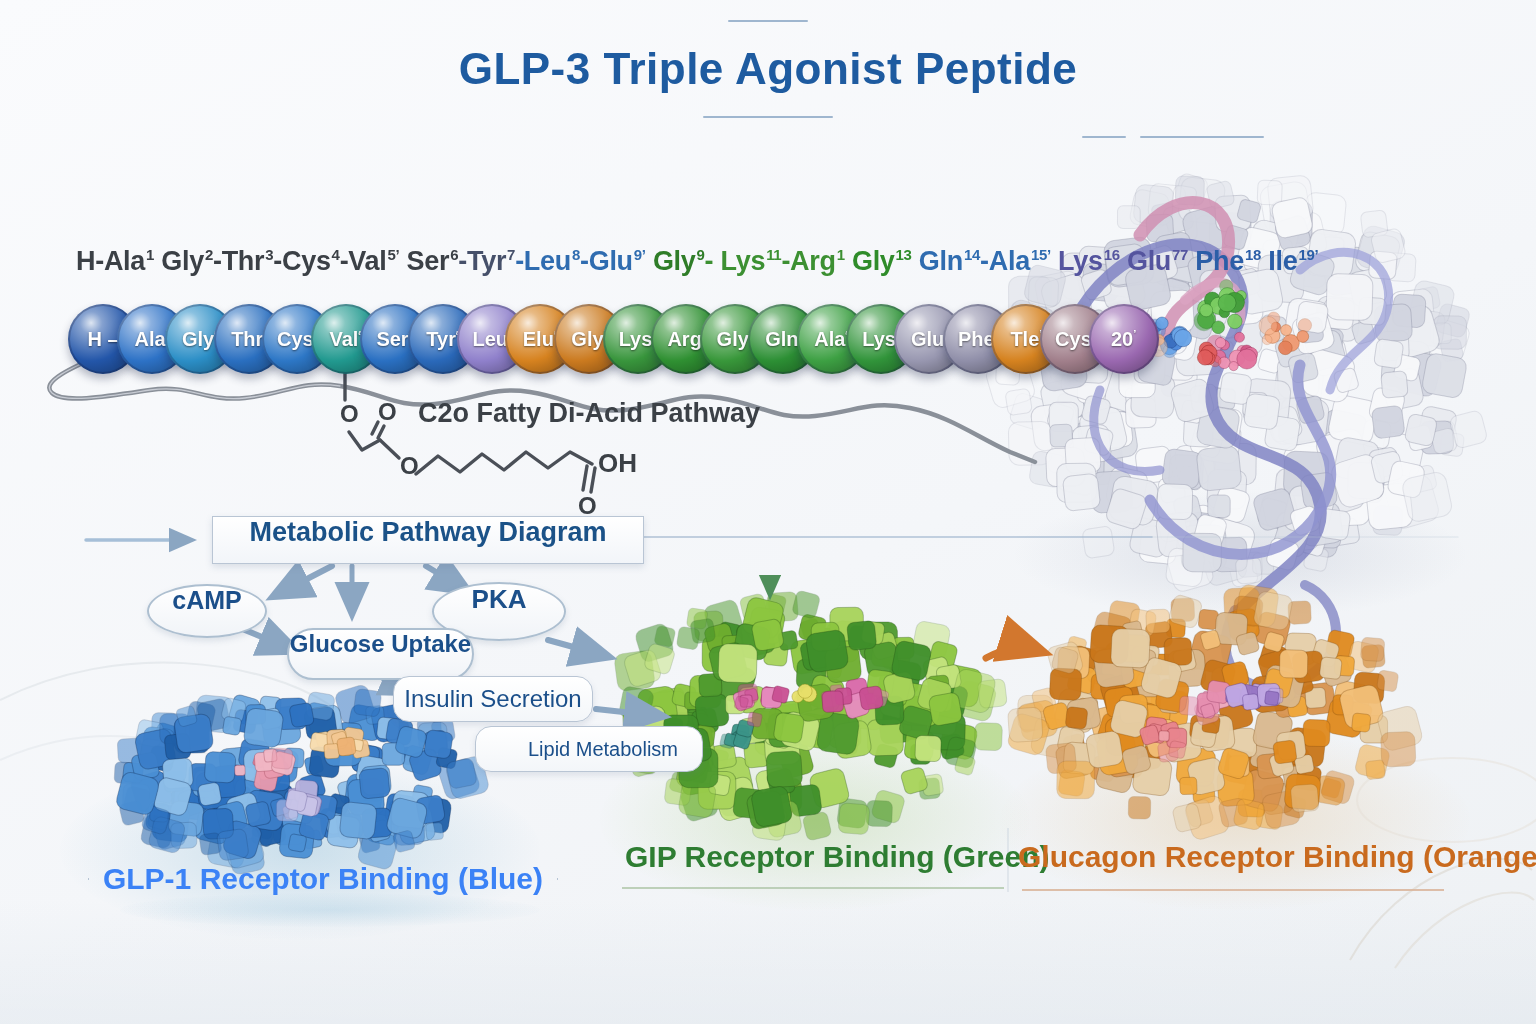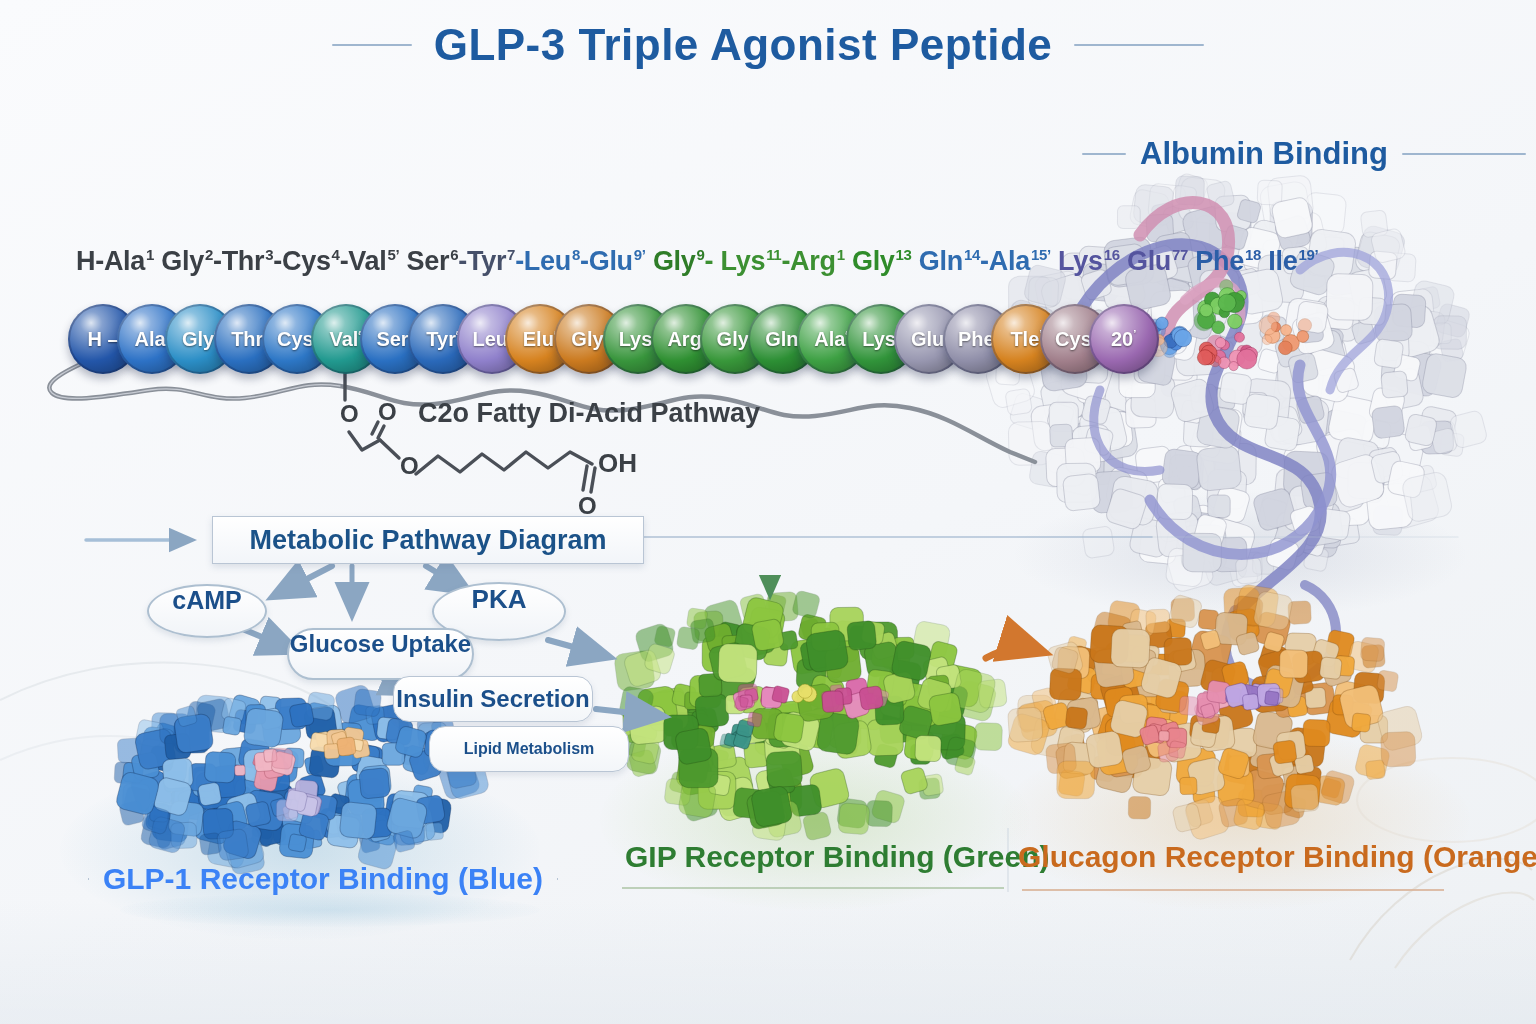--- a/index.html
+++ b/index.html
@@ -3,21 +3,21 @@
 <meta charset="utf-8">
 <style>
   html,body{margin:0;padding:0;}
   body{
     width:1536px;height:1024px;position:relative;overflow:hidden;
     font-family:"Liberation Sans",sans-serif;
     background:linear-gradient(155deg,#fafbfd 0%,#f4f6f9 55%,#eef1f4 100%);
   }
   .wash{position:absolute;pointer-events:none;border-radius:50%;}
   
-  #title-row{position:absolute;top:20px;left:0;width:1536px;display:flex;align-items:center;justify-content:center;gap:22px;}
+  #title-row{position:absolute;top:20px;left:0;width:1536px;display:flex;align-items:center;justify-content:center;gap:22px;flex-direction:column;}
   #page-title{font-size:44px;font-weight:800;color:#1e5ba0;letter-spacing:.5px;}
   .hline{height:2px;background:#9fb6cf;border-radius:2px;}
   
   #albumin-row{position:absolute;top:136px;left:1082px;display:flex;align-items:center;gap:14px;}
   #albumin-label{font-size:31px;font-weight:800;color:#1e5ba0;white-space:nowrap;}
   
   #sequence{position:absolute;left:76px;top:246px;white-space:nowrap;font-size:27px;font-weight:600;letter-spacing:-.3px;}
   #sequence sup{font-size:15px;font-weight:700;margin-left:1px;}
   
   #beads{position:absolute;left:68px;top:304px;height:72px;z-index:5;}
@@ -25,28 +25,28 @@
     display:flex;align-items:center;justify-content:center;
     box-shadow:0 5px 9px rgba(25,35,70,.3), inset 0 0 0 2px rgba(20,30,65,.28);}
   .bead .bl{color:#fff;font-weight:800;font-size:20px;text-shadow:0 1px 2px rgba(0,0,0,.5);white-space:nowrap;}
   .bead .bs{color:#fff;font-size:11px;vertical-align:super;font-weight:700;}
   
   #linker-label{position:absolute;left:418px;top:398px;font-size:27px;font-weight:800;color:#3b4046;}
   
   #pathway-box{position:absolute;left:212px;top:516px;width:430px;height:46px;
     background:linear-gradient(#ffffff,#f2f5f9);border:1px solid #b9c5d4;
     box-shadow:0 3px 7px rgba(100,120,150,.2);
-    display:flex;align-items:center;justify-content:center;
+    display:flex;align-items:flex-start;justify-content:center;
     font-size:27px;font-weight:800;color:#1b5288;}
   .bubble{position:absolute;background:linear-gradient(#ffffff,#f1f4f8);border:2px solid #adbfd0;
     border-radius:50%;display:flex;justify-content:center;
     color:#1b4f8a;font-weight:800;box-shadow:0 3px 6px rgba(100,120,150,.18);}
   .tag{position:absolute;background:linear-gradient(#ffffff,#f3f6f9);border:1.5px solid #b9c5d4;
     border-radius:16px;display:flex;align-items:center;justify-content:center;
-    color:#1b4f8a;font-weight:700;box-shadow:0 3px 6px rgba(100,120,150,.16);text-align:right;}
+    color:#1b4f8a;font-weight:400;box-shadow:0 3px 6px rgba(100,120,150,.16);text-align:right;}
   
   #glp1-row{position:absolute;left:88px;top:862px;width:470px;display:flex;align-items:center;justify-content:center;gap:14px;}
   #glp1-label{font-size:30px;font-weight:800;white-space:nowrap;}
   .rlabel{position:absolute;font-size:30px;font-weight:800;text-align:center;white-space:nowrap;}
   .rline{height:1.5px;background:#b6c4d4;}
   svg text{font-family:"Liberation Sans",sans-serif;}
 </style>
 </head>
 <body>
 
@@ -1114,21 +1114,20 @@
 </svg>
 
 <div id="title-row">
   <div class="hline" style="width:80px;"></div>
   <div id="page-title">GLP-3 Triple Agonist Peptide</div>
   <div class="hline" style="width:130px;"></div>
 </div>
 
 <div id="albumin-row">
   <div class="hline" style="width:44px;"></div>
-  <div id="albumin-label">Albumin Binding</div>
   <div class="hline" style="width:124px;"></div>
 </div>
 
 <div id="sequence"><span style="color: rgb(59, 64, 70);">H-Ala<sup>1</sup></span><span style="color: rgb(59, 64, 70);"> Gly<sup>2</sup></span><span style="color: rgb(59, 64, 70);">-Thr<sup>3</sup></span><span style="color: rgb(59, 64, 70);">-Cys<sup>4</sup></span><span style="color: rgb(59, 64, 70);">-Val<sup>5ʼ</sup></span><span style="color: rgb(59, 64, 70);"> Ser<sup>6</sup></span><span style="color: rgb(70, 80, 106);">-Tyr<sup>7</sup></span><span style="color: rgb(47, 108, 176);">-Leu<sup>8</sup></span><span style="color: rgb(47, 108, 176);">-Glu<sup>9ʼ</sup></span><span style="color: rgb(47, 125, 40); font-weight: 800;"> Gly<sup>9</sup></span><span style="color: rgb(60, 144, 50);">- Lys<sup>11</sup></span><span style="color: rgb(60, 144, 50);">-Arg<sup>1</sup></span><span style="color: rgb(47, 140, 42); font-weight: 800;"> Gly<sup>13</sup></span><span style="color: rgb(47, 108, 176);"> Gln<sup>14</sup></span><span style="color: rgb(47, 108, 176);">-Ala<sup>15ʼ</sup></span><span style="color: rgb(84, 84, 158); font-weight: 800;"> Lys<sup>16</sup></span><span style="color: rgb(84, 84, 158); font-weight: 800;"> Glu<sup>77</sup></span><span style="color: rgb(43, 94, 167);"> Phe<sup>18</sup></span><span style="color: rgb(43, 94, 167);"> Ile<sup>19ʼ</sup></span></div>
 
 <div id="beads">
     <div class="bead" style="left: 0px; background: radial-gradient(circle at 33% 27%, rgb(222, 230, 242) 0%, rgb(134, 162, 208) 16%, rgb(35, 86, 169) 55%, rgb(21, 52, 101) 98%);">
       <span class="bl">H –<span class="bs"></span></span>
     </div>
     <div class="bead" style="left: 48.6px; background: radial-gradient(circle at 33% 27%, rgb(224, 234, 246) 0%, rgb(140, 177, 224) 16%, rgb(45, 114, 198) 55%, rgb(27, 68, 119) 98%);">
@@ -1206,21 +1205,21 @@
 </div>
 <div class="bubble" style="left:432px;top:582px;width:130px;height:55px;font-size:26px;">
   <span>PKA</span>
 </div>
 <div class="bubble" style="left:263px;top:628px;width:183px;height:48px;font-size:24px;border-radius:26px;margin-left:24px;">
   <span>Glucose Uptake</span>
 </div>
 <div class="tag" style="left:393px;top:676px;width:198px;height:44px;font-size:24px;">
   <span>Insulin Secretion</span>
 </div>
-<div class="tag" style="left:429px;top:726px;width:198px;height:44px;font-size:16px;">
+<div class="tag" style="left:475px;top:726px;width:198px;height:44px;font-size:20px;padding-left:28px;">
   <span>Lipid Metabolism</span>
 </div>
 
 <div id="glp1-row">
   <div class="rline" style="width:56px;"></div>
   <div id="glp1-label" class="rlabel-text" style="position: static; color: #3b82f6; font-size: 30px; font-weight: 800;">GLP-1 Receptor Binding (Blue)</div>
   <div class="rline" style="width:60px;"></div>
 </div>
 <div class="rlabel" style="left: 625px; top: 840px; width: 390px; color: rgb(46, 125, 50);">GIP Receptor Binding (Green)</div>
 <div class="rlabel" style="left: 1018px; top: 840px; width: 430px; color: rgb(201, 106, 30);">Glucagon Receptor Binding (Orange)</div>

